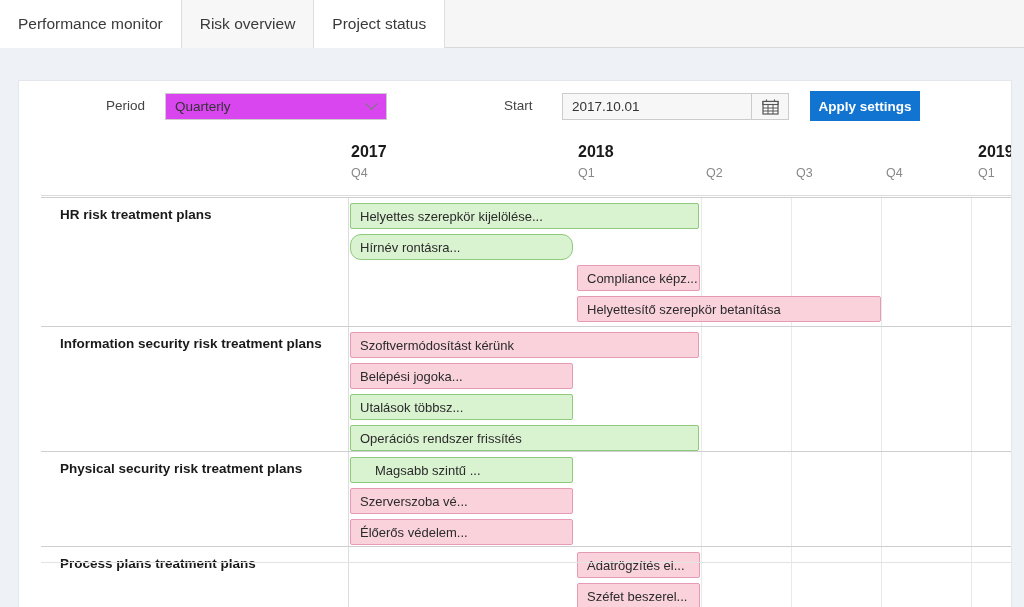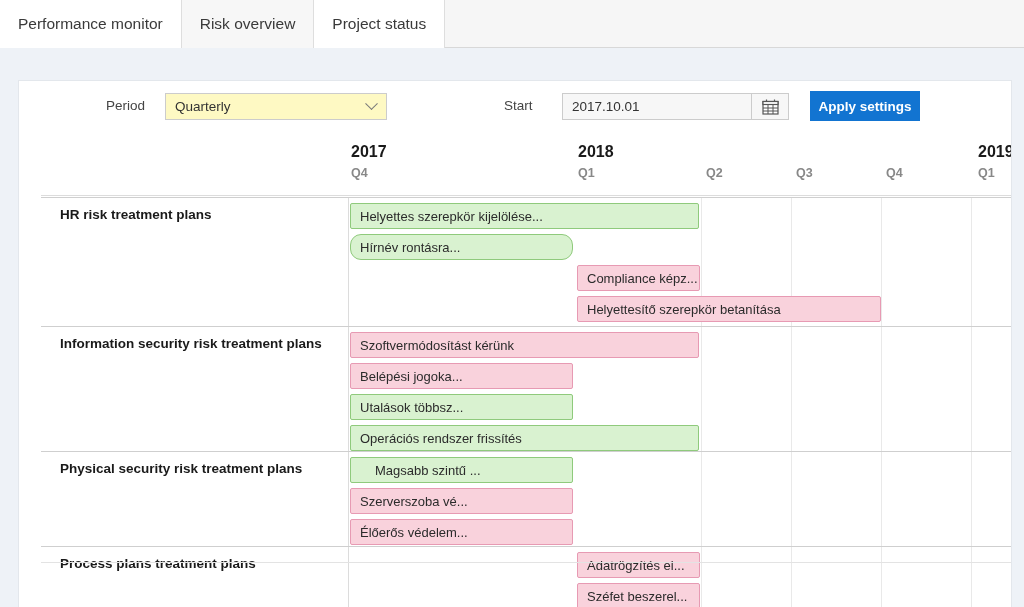--- a/index.html
+++ b/index.html
@@ -63,21 +63,21 @@
     font-size: 13.5px;
     color: #444;
     top: 17px;
   }
   #period-label { left: 87px; }
   #start-label  { left: 485px; }
 
   .field {
     position: absolute;
     height: 27px;
-    background: #fef9c3;
+    background: #d946ef;
     border: 1px solid #ccc;
     display: flex;
     align-items: center;
     justify-content: space-between;
   }
   #period-select {
     left: 146px; top: 12px; width: 222px;
     cursor: pointer;
   }
   #period-select .val {
@@ -149,21 +149,21 @@
   #timeline-head {
     position: absolute; left: 0; top: 0;
     width: 972px; height: 58px;
   }
   .year-lbl {
     position: absolute; top: 4px;
     font-size: 16px; font-weight: bold; color: #1a1a1a;
   }
   .q-lbl {
     position: absolute; top: 27px;
-    font-size: 12.5px; color: #888; font-weight: bold;
+    font-size: 12.5px; color: #888;
   }
   #head-rule {
     position: absolute; left: 0; top: 56px;
     width: 972px; height: 1px; background: #dcdcdc;
   }
 
   
   #grid-body {
     position: absolute; left: 0; top: 58px;
     width: 972px; height: 424px;

